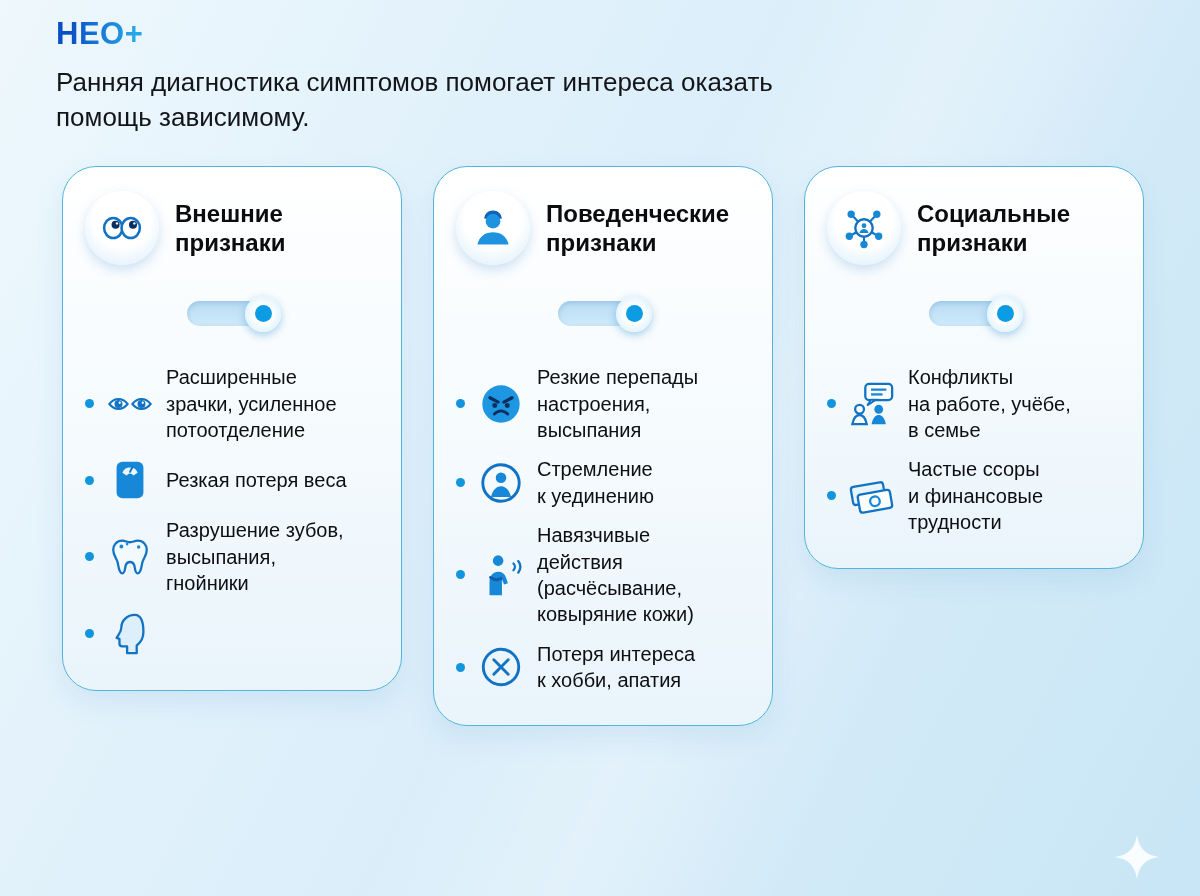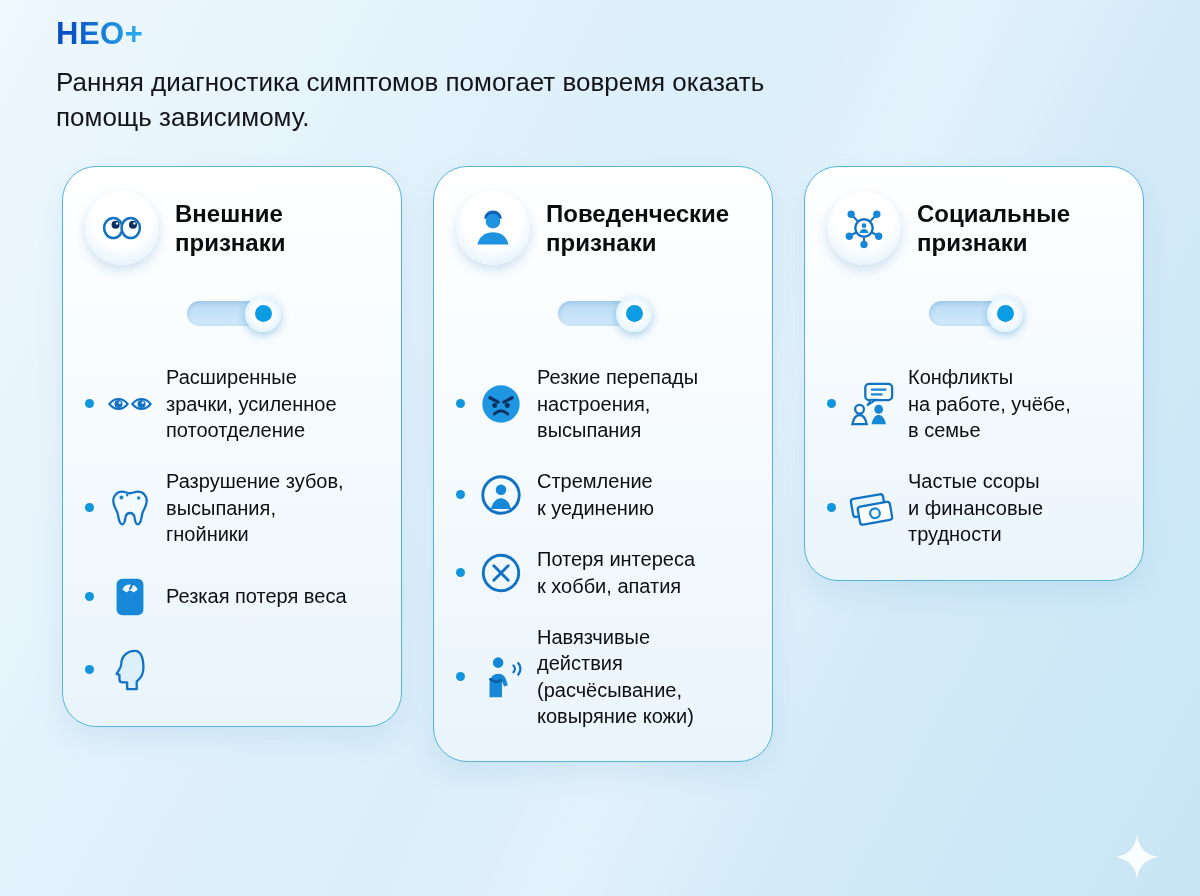--- a/index.html
+++ b/index.html
@@ -56,37 +56,37 @@
   }
   .toggle-knob {
     position: absolute; right: -4px; top: 50%; transform: translateY(-50%);
     width: 36px; height: 36px; border-radius: 50%;
     background: radial-gradient(circle, #ffffff 35%, #e8f6fe 65%, #d2ecfb 100%);
     box-shadow: 0 3px 9px rgba(25,130,200,0.38);
     display: flex; align-items: center; justify-content: center;
   }
   .toggle-dot { width: 17px; height: 17px; border-radius: 50%; background: #0c9ce4; }
 
-  .items { list-style: none; margin: 0; padding: 0; display: flex; flex-direction: column; gap: 25px; }
+  .items { list-style: none; margin: 0; padding: 0; display: flex; flex-direction: column; gap: 13px; }
   .item { display: flex; align-items: center; gap: 11px; }
   .bullet { width: 9px; height: 9px; border-radius: 50%; background: #1195dd; flex: none; }
   .item-icon { width: 50px; height: 48px; flex: none; display: flex; align-items: center; justify-content: center; }
   .item-icon svg { width: 46px; height: 46px; }
   .item-text { font-size: 20px; line-height: 1.32; font-weight: 500; width: 186px; color: #0e0f11; }
 
   .sparkle { position: absolute; right: 40px; bottom: 16px; width: 46px; height: 46px; z-index: 2; }
 </style>
 </head>
 <body>
 
 <div class="page-glow"></div>
 
 <header class="header">
   <div class="logo">НЕО+</div>
-  <p class="subtitle">Ранняя диагностика симптомов помогает вовремя оказать помощь зависимому.</p>
+  <p class="subtitle">Ранняя диагностика симптомов помогает интереса оказать помощь зависимому.</p>
 </header>
 
 <main class="cards">
 
   <section class="card">
     <div class="card-head">
       <div class="icon-circle">
         <svg viewBox="0 0 48 48">
           <ellipse cx="14.5" cy="24" rx="10" ry="11" fill="#ffffff" stroke="#1273c4" stroke-width="2.8"></ellipse>
           <ellipse cx="33.5" cy="24" rx="10" ry="11" fill="#ffffff" stroke="#1273c4" stroke-width="2.8"></ellipse>
@@ -115,38 +115,38 @@
             <circle cx="36" cy="24" r="4.2" fill="#1273c4"></circle>
               <circle cx="37.3" cy="22.7" r="1.2" fill="#ffffff"></circle>
           </svg>
         </span>
         <span class="item-text">Расширенные зрачки, усиленное потоотделение</span>
       </li>
       <li class="item">
         <span class="bullet"></span>
         <span class="item-icon">
           <svg viewBox="0 0 48 48">
+            <rect x="10" y="5" width="28" height="38" rx="6" fill="#1787d8"></rect>
+            <path d="M16 16.5 a8.5 8.5 0 0 1 16 0 l-4.6 2.7 a4 4 0 0 0 -6.8 0 Z" fill="#eaf6fd"></path>
+            <line x1="24" y1="15.5" x2="26.6" y2="10.5" stroke="#1273c4" stroke-width="2" stroke-linecap="round"></line>
+          </svg>
+        </span>
+        <span class="item-text">Резкая потеря веса</span>
+      </li>
+      <li class="item">
+        <span class="bullet"></span>
+        <span class="item-icon">
+          <svg viewBox="0 0 48 48">
             <path d="M16 7 C10 7 6.5 11.5 6.5 16.5 c0 6 3.5 8.5 4.7 13.5 c1 4.5 1.3 11 4.8 11 c3 0 2.6 -5.5 3.6 -8.5 c0.8 -2.3 2 -3.3 4.4 -3.3 s3.6 1 4.4 3.3 c1 3 0.6 8.5 3.6 8.5 c3.5 0 3.8 -6.5 4.8 -11 c1.2 -5 4.7 -7.5 4.7 -13.5 C41.5 11.5 38 7 32 7 c-3.2 0 -5 1.6 -8 1.6 S19.2 7 16 7 Z" fill="#f2fafe" stroke="#1273c4" stroke-width="2.4"></path>
             <circle cx="15" cy="13" r="2" fill="#1787d8"></circle>
             <circle cx="21" cy="10.5" r="1.4" fill="#1787d8"></circle>
             <circle cx="33" cy="13.5" r="1.8" fill="#1787d8"></circle>
           </svg>
         </span>
         <span class="item-text">Разрушение зубов, высыпания, гнойники</span>
-      </li>
-      <li class="item">
-        <span class="bullet"></span>
-        <span class="item-icon">
-          <svg viewBox="0 0 48 48">
-            <rect x="10" y="5" width="28" height="38" rx="6" fill="#1787d8"></rect>
-            <path d="M16 16.5 a8.5 8.5 0 0 1 16 0 l-4.6 2.7 a4 4 0 0 0 -6.8 0 Z" fill="#eaf6fd"></path>
-            <line x1="24" y1="15.5" x2="26.6" y2="10.5" stroke="#1273c4" stroke-width="2" stroke-linecap="round"></line>
-          </svg>
-        </span>
-        <span class="item-text">Резкая потеря веса</span>
       </li>
       <li class="item">
         <span class="bullet"></span>
         <span class="item-icon">
           <svg viewBox="0 0 48 48">
             <path d="M29 4 c-8 0 -14 6 -14 13 c0 3 -1 5 -3 8 l-2 3 l3 1 v5 c0 2 1 3 3 3 h5 v7 h10 V36 c4 -3 7 -8 7 -14 C38 12 36 4 29 4 Z" fill="#ddeffb" stroke="#1273c4" stroke-width="2.4" stroke-linejoin="round"></path>
           </svg>
         </span>
       </li>
     </ul>
@@ -191,38 +191,38 @@
             <circle cx="24" cy="18.5" r="5.5" fill="#1787d8"></circle>
             <path d="M13.5 38.5 c2 -8 6.5 -11 10.5 -11 s8.5 3 10.5 11 z" fill="#1787d8"></path>
           </svg>
         </span>
         <span class="item-text">Стремление к&nbsp;уединению</span>
       </li>
       <li class="item">
         <span class="bullet"></span>
         <span class="item-icon">
           <svg viewBox="0 0 48 48">
-            <circle cx="24" cy="24" r="18.5" fill="none" stroke="#1273c4" stroke-width="3"></circle>
-            <path d="M16.5 16.5 L31.5 31.5 M31.5 16.5 L16.5 31.5" stroke="#1273c4" stroke-width="3" stroke-linecap="round"></path>
-          </svg>
-        </span>
-        <span class="item-text">Потеря интереса к&nbsp;хобби, апатия</span>
-      </li>
-      <li class="item">
-        <span class="bullet"></span>
-        <span class="item-icon">
-          <svg viewBox="0 0 48 48">
             <circle cx="21" cy="9" r="5.5" fill="#1787d8"></circle>
             <path d="M12 45 V31 c0 -6.5 4 -10.5 9 -10.5 c4 0 7 2 8.2 6 l2 6.2 -4 1.2 -2.2 -5.2 V45 z" fill="#1787d8"></path>
             <path d="M13 26.5 c4 3 8 3 11 1" stroke="#0d5fa8" stroke-width="3" fill="none" stroke-linecap="round"></path>
             <path d="M37 12 c2 2 2 5 0 7" stroke="#1273c4" stroke-width="2.4" fill="none" stroke-linecap="round"></path>
             <path d="M42 9.5 c3 3.2 3 8.8 0 12" stroke="#1273c4" stroke-width="2.4" fill="none" stroke-linecap="round"></path>
           </svg>
         </span>
         <span class="item-text">Навязчивые действия (расчёсывание, ковыряние кожи)</span>
+      </li>
+      <li class="item">
+        <span class="bullet"></span>
+        <span class="item-icon">
+          <svg viewBox="0 0 48 48">
+            <circle cx="24" cy="24" r="18.5" fill="none" stroke="#1273c4" stroke-width="3"></circle>
+            <path d="M16.5 16.5 L31.5 31.5 M31.5 16.5 L16.5 31.5" stroke="#1273c4" stroke-width="3" stroke-linecap="round"></path>
+          </svg>
+        </span>
+        <span class="item-text">Потеря интереса к&nbsp;хобби, апатия</span>
       </li>
     </ul>
   </section>
 
   <section class="card">
     <div class="card-head">
       <div class="icon-circle">
         <svg viewBox="0 0 48 48">
           <g stroke="#1273c4" stroke-width="2.2">
             <line x1="24" y1="24" x2="10" y2="9"></line>

